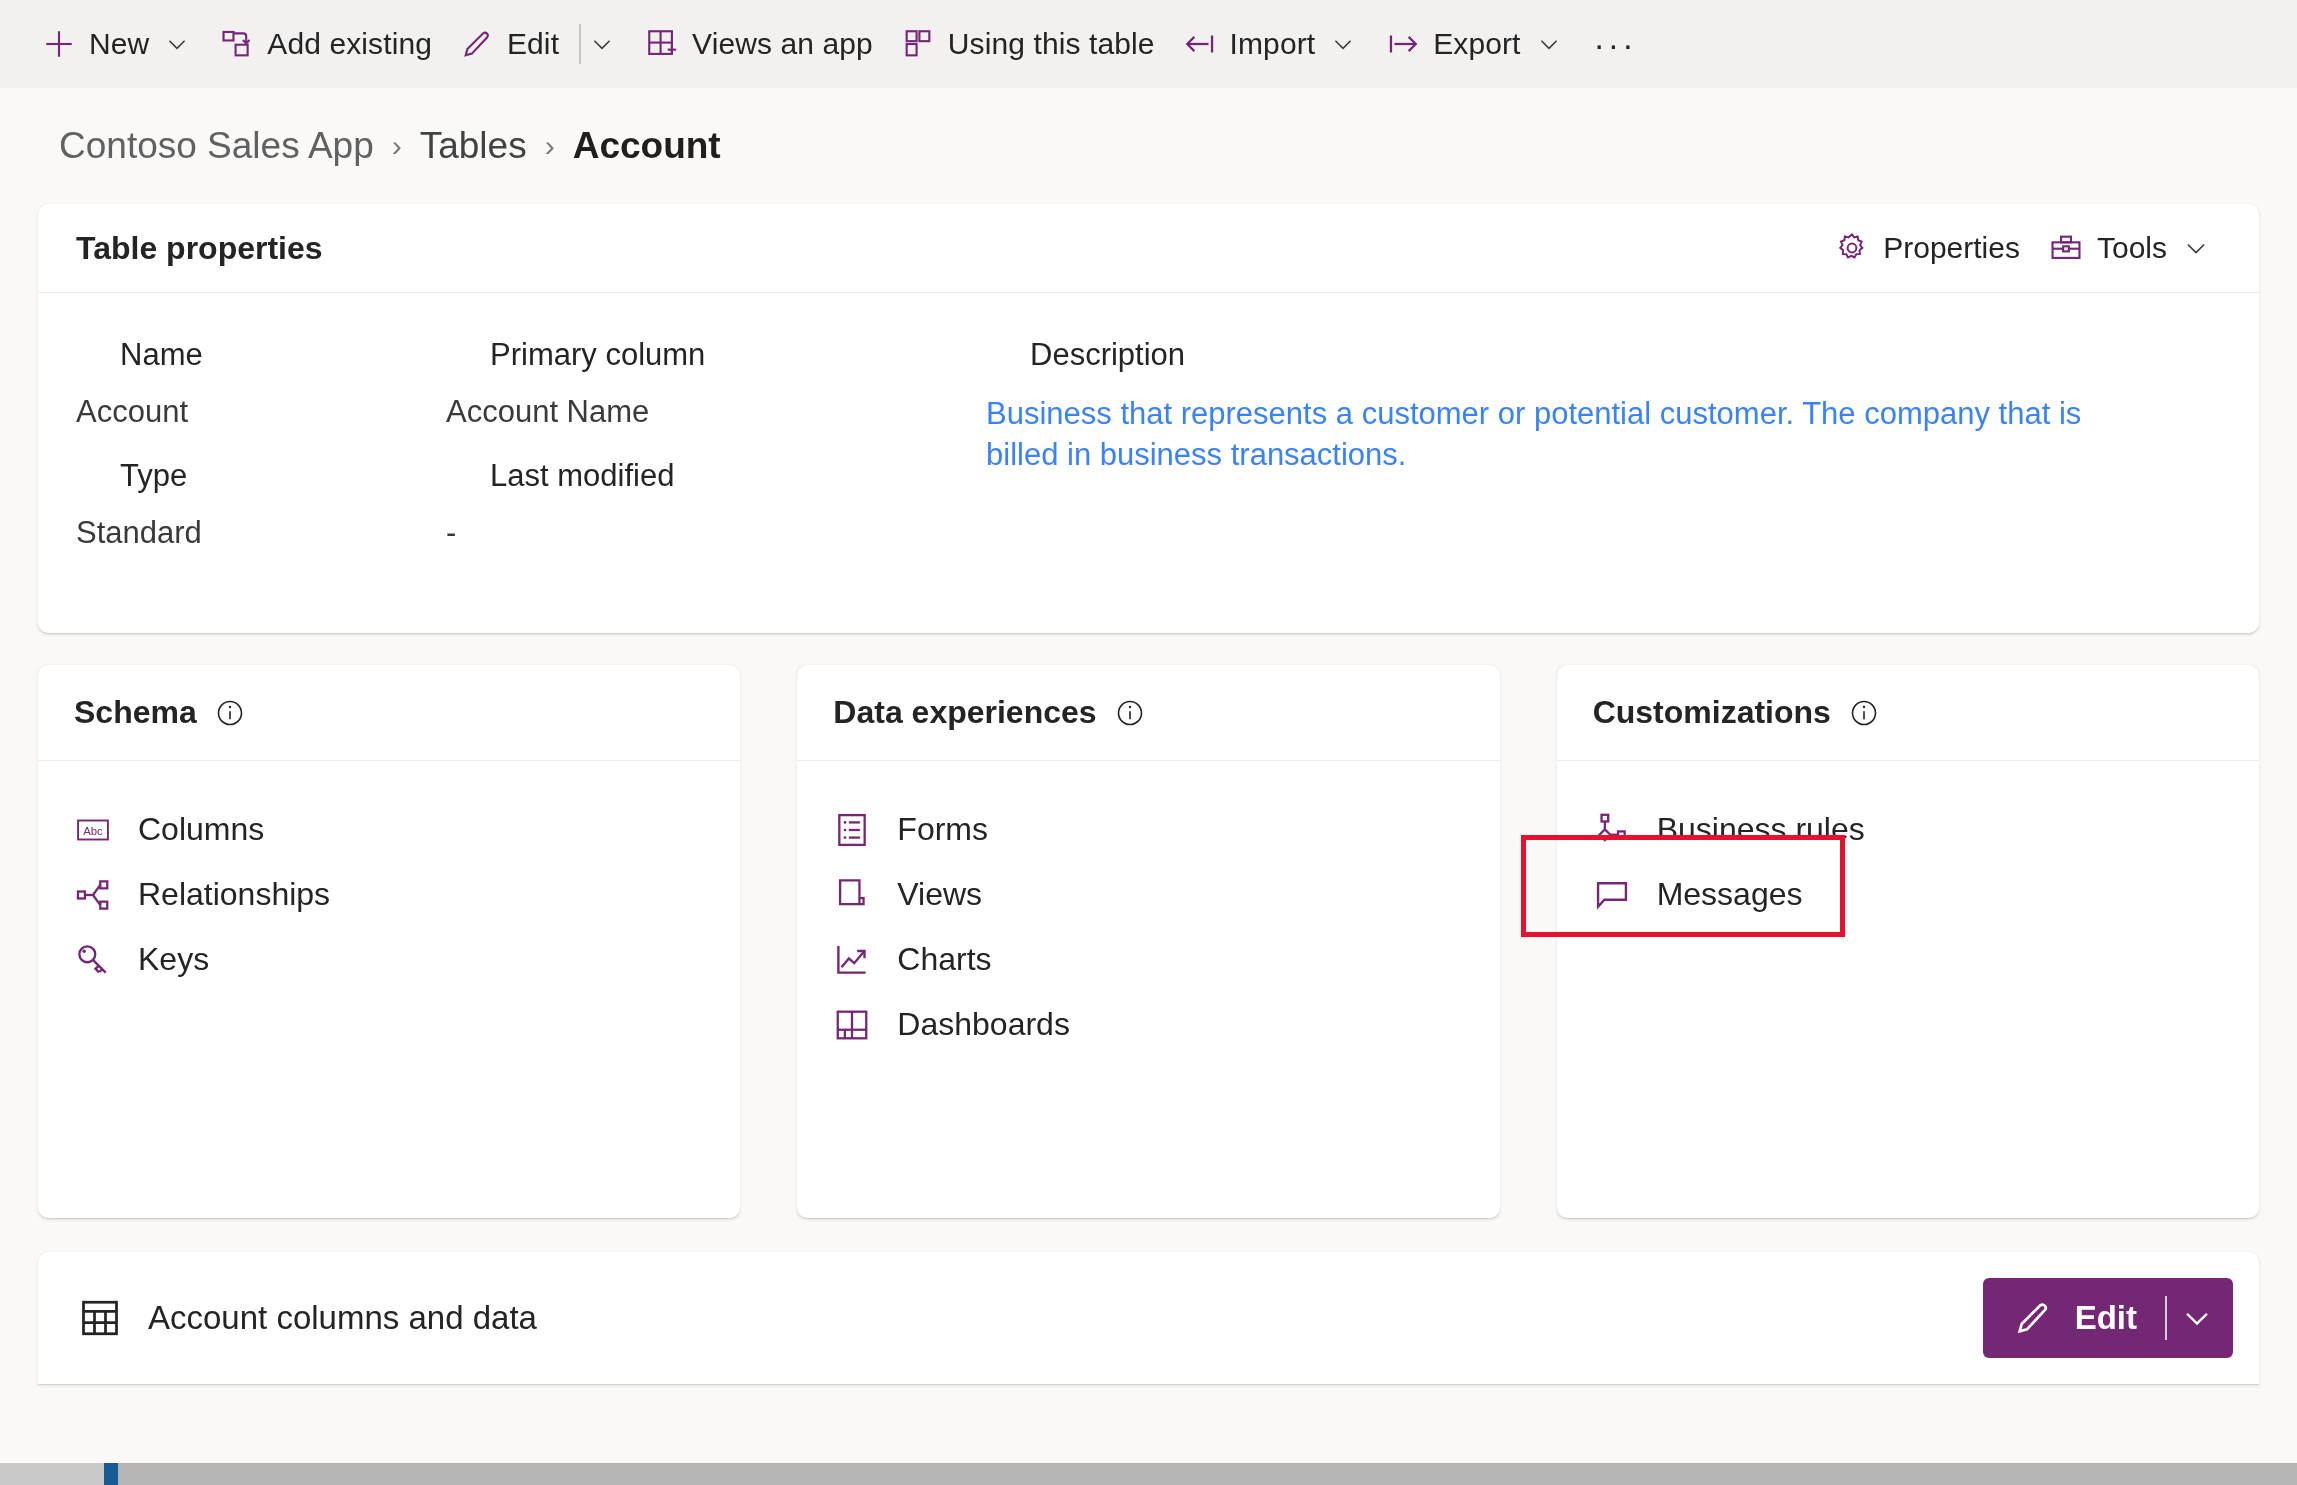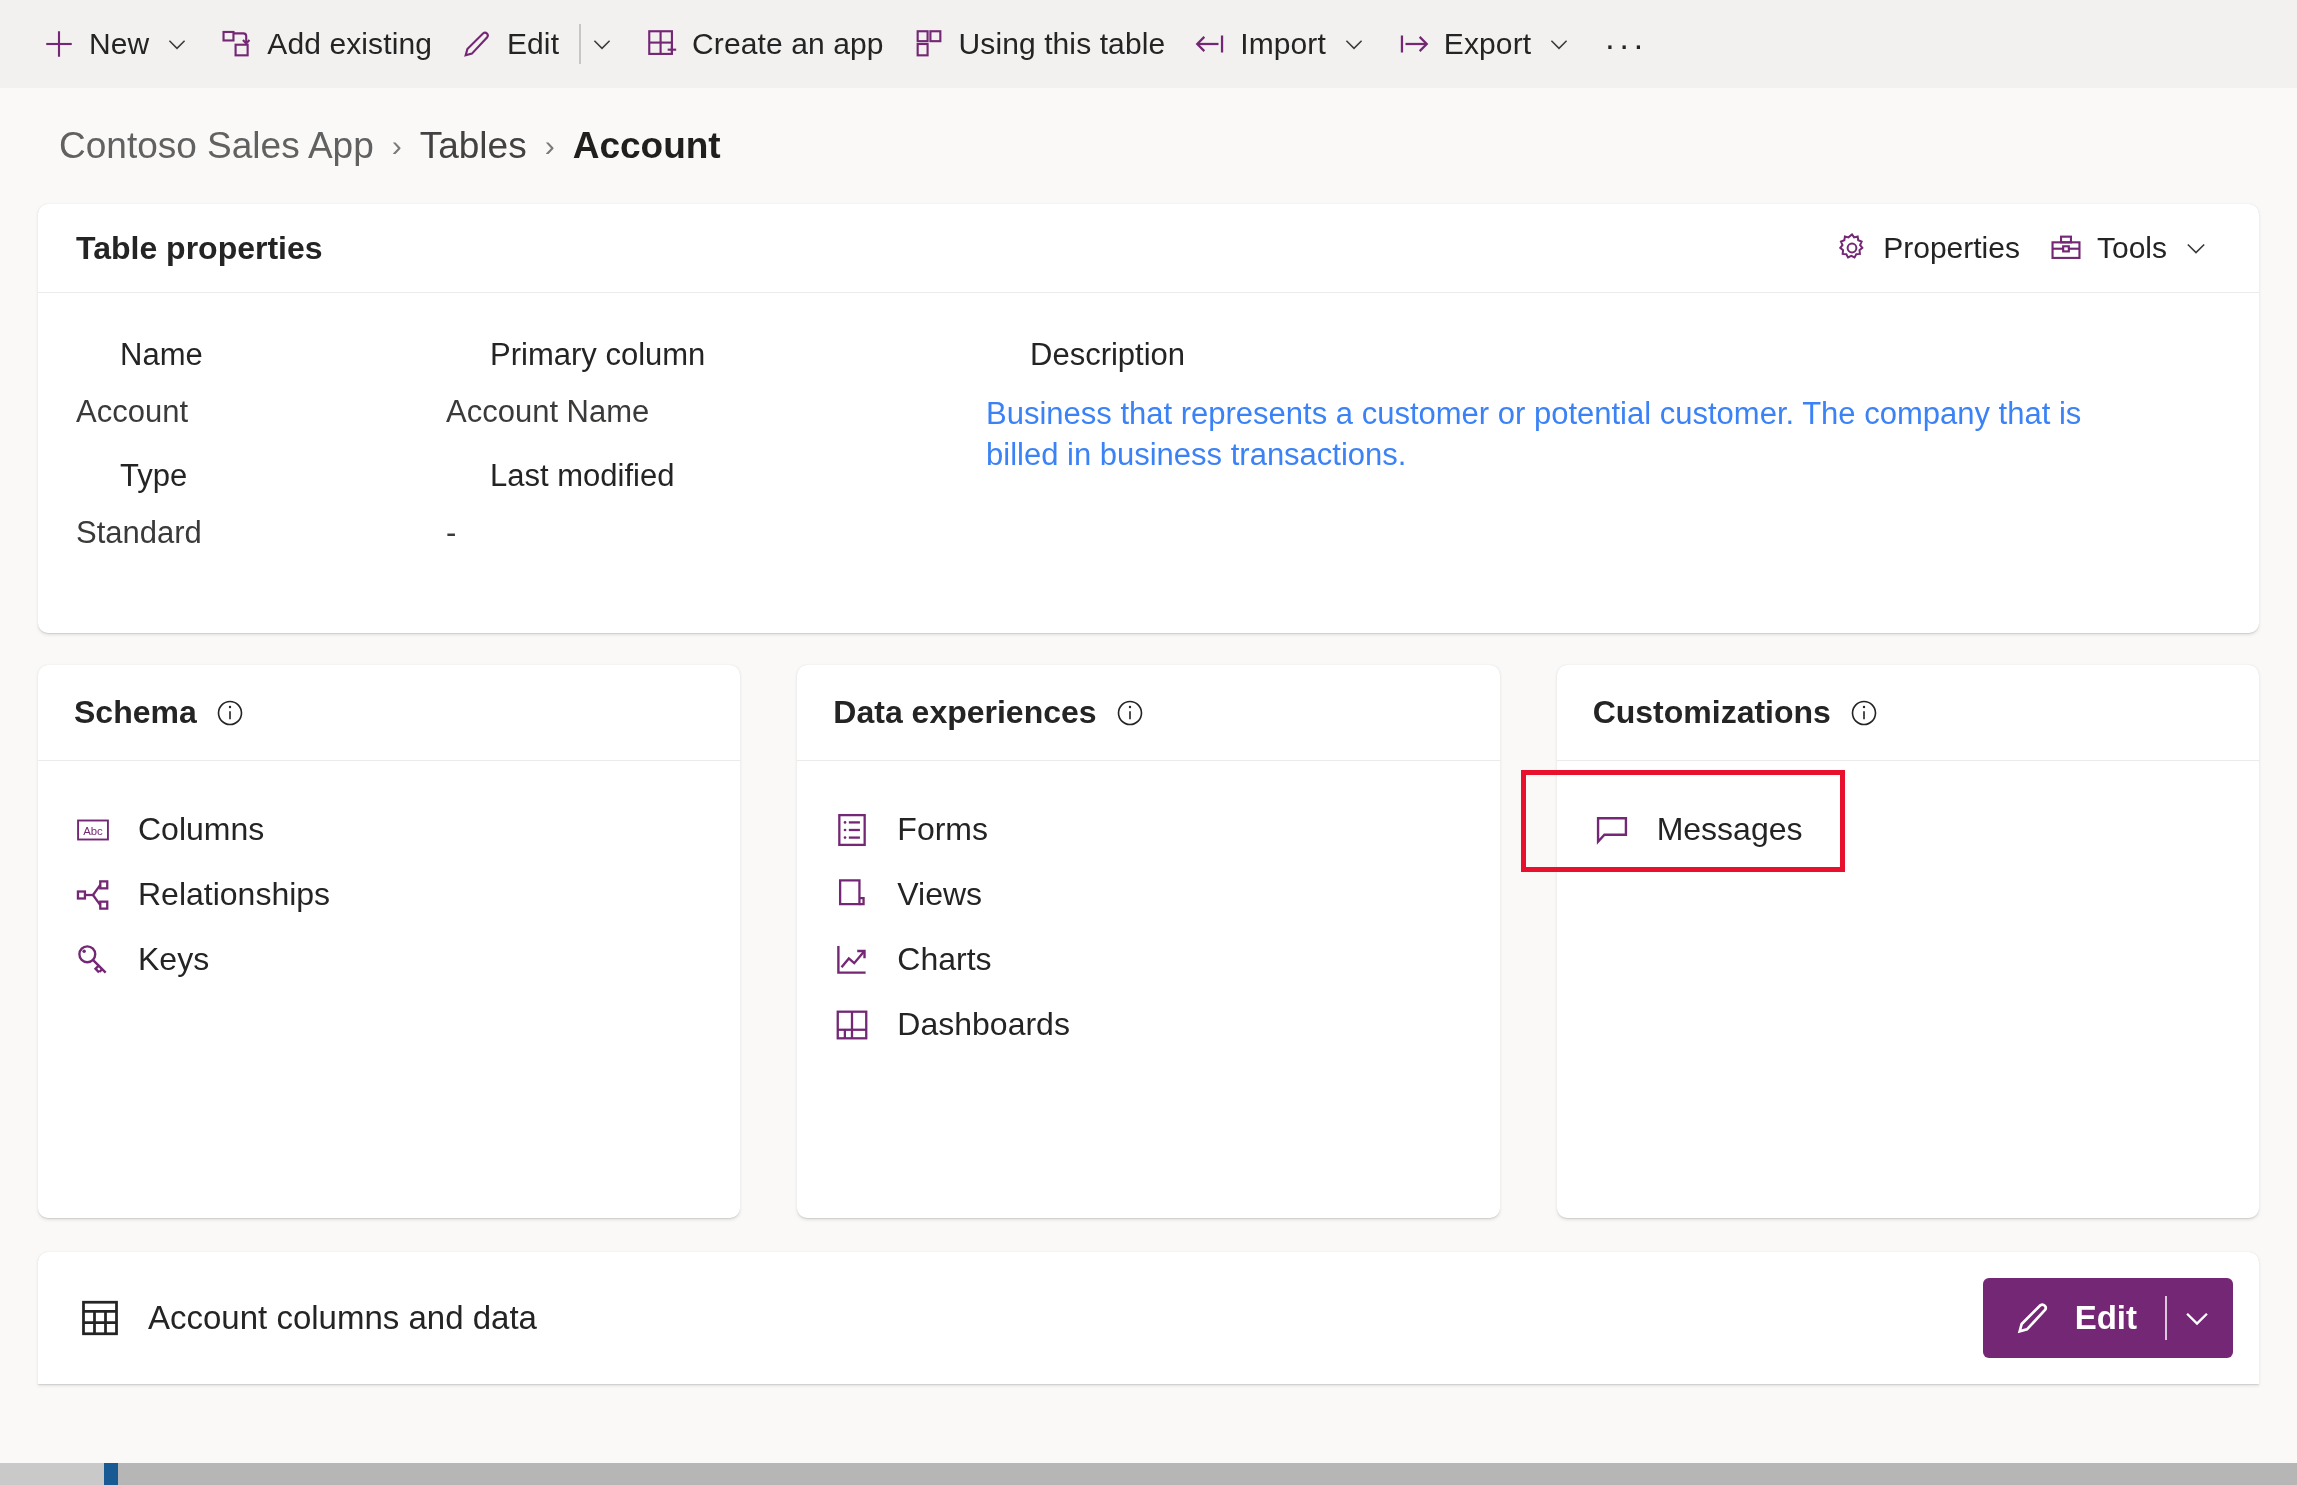--- a/index.html
+++ b/index.html
@@ -385,21 +385,21 @@
   <div class="cmd-item">
     <span class="cmd-ico">
       <svg width="34" height="34" viewBox="0 0 24 24" fill="none" stroke="#742774" stroke-width="1.5">
         <rect x="3" y="3" width="16" height="16"></rect>
         <line x1="11" y1="3" x2="11" y2="19"></line>
         <line x1="3" y1="11" x2="19" y2="11"></line>
         <line x1="16" y1="16" x2="22" y2="16"></line>
         <line x1="19" y1="13" x2="19" y2="19"></line>
       </svg>
     </span>
-    <span class="cmd-label">Create an app</span>
+    <span class="cmd-label">Views an app</span>
   </div>
 
   <div class="cmd-item">
     <span class="cmd-ico">
       <svg width="34" height="34" viewBox="0 0 24 24" fill="none" stroke="#742774" stroke-width="1.5">
         <rect x="4" y="3" width="7" height="7"></rect>
         <rect x="13" y="3" width="7" height="7"></rect>
         <rect x="4" y="12" width="7" height="8"></rect>
       </svg>
     </span>
@@ -618,20 +618,32 @@
         <span class="fcard-title">Customizations</span>
         <span class="info-ico">
           <svg width="30" height="30" viewBox="0 0 24 24" fill="none" stroke="#242424" stroke-width="1.3">
             <circle cx="12" cy="12" r="9.2"></circle>
             <line x1="12" y1="10.6" x2="12" y2="17"></line>
             <circle cx="12" cy="7.2" r="0.95" fill="#242424" stroke="none"></circle>
           </svg>
         </span>
       </div>
       <div class="fcard-body">
+        <div class="flink">
+          <span class="flink-ico">
+            <svg width="38" height="38" viewBox="0 0 24 24" fill="none" stroke="#742774" stroke-width="1.45">
+              <rect x="5.4" y="2.4" width="4.2" height="4.2"></rect>
+              <path d="M7.5 6.6 v5"></path>
+              <path d="M7.5 11.6 l3.4 3.4 l-3.4 3.4 l-3.4-3.4 Z"></path>
+              <line x1="10.9" y1="15" x2="15.8" y2="15"></line>
+              <rect x="15.8" y="12.9" width="4.2" height="4.2"></rect>
+            </svg>
+          </span>
+          <span class="flink-label">Business rules</span>
+        </div>
         <div class="flink">
           <span class="hl-box"></span>
           <span class="flink-ico">
             <svg width="38" height="38" viewBox="0 0 24 24" fill="none" stroke="#742774" stroke-width="1.5">
               <path d="M3.2 4.6 h17.6 v10.4 h-13.6 l-4 4.4 Z"></path>
             </svg>
           </span>
           <span class="flink-label">Messages</span>
         </div>
       </div>

